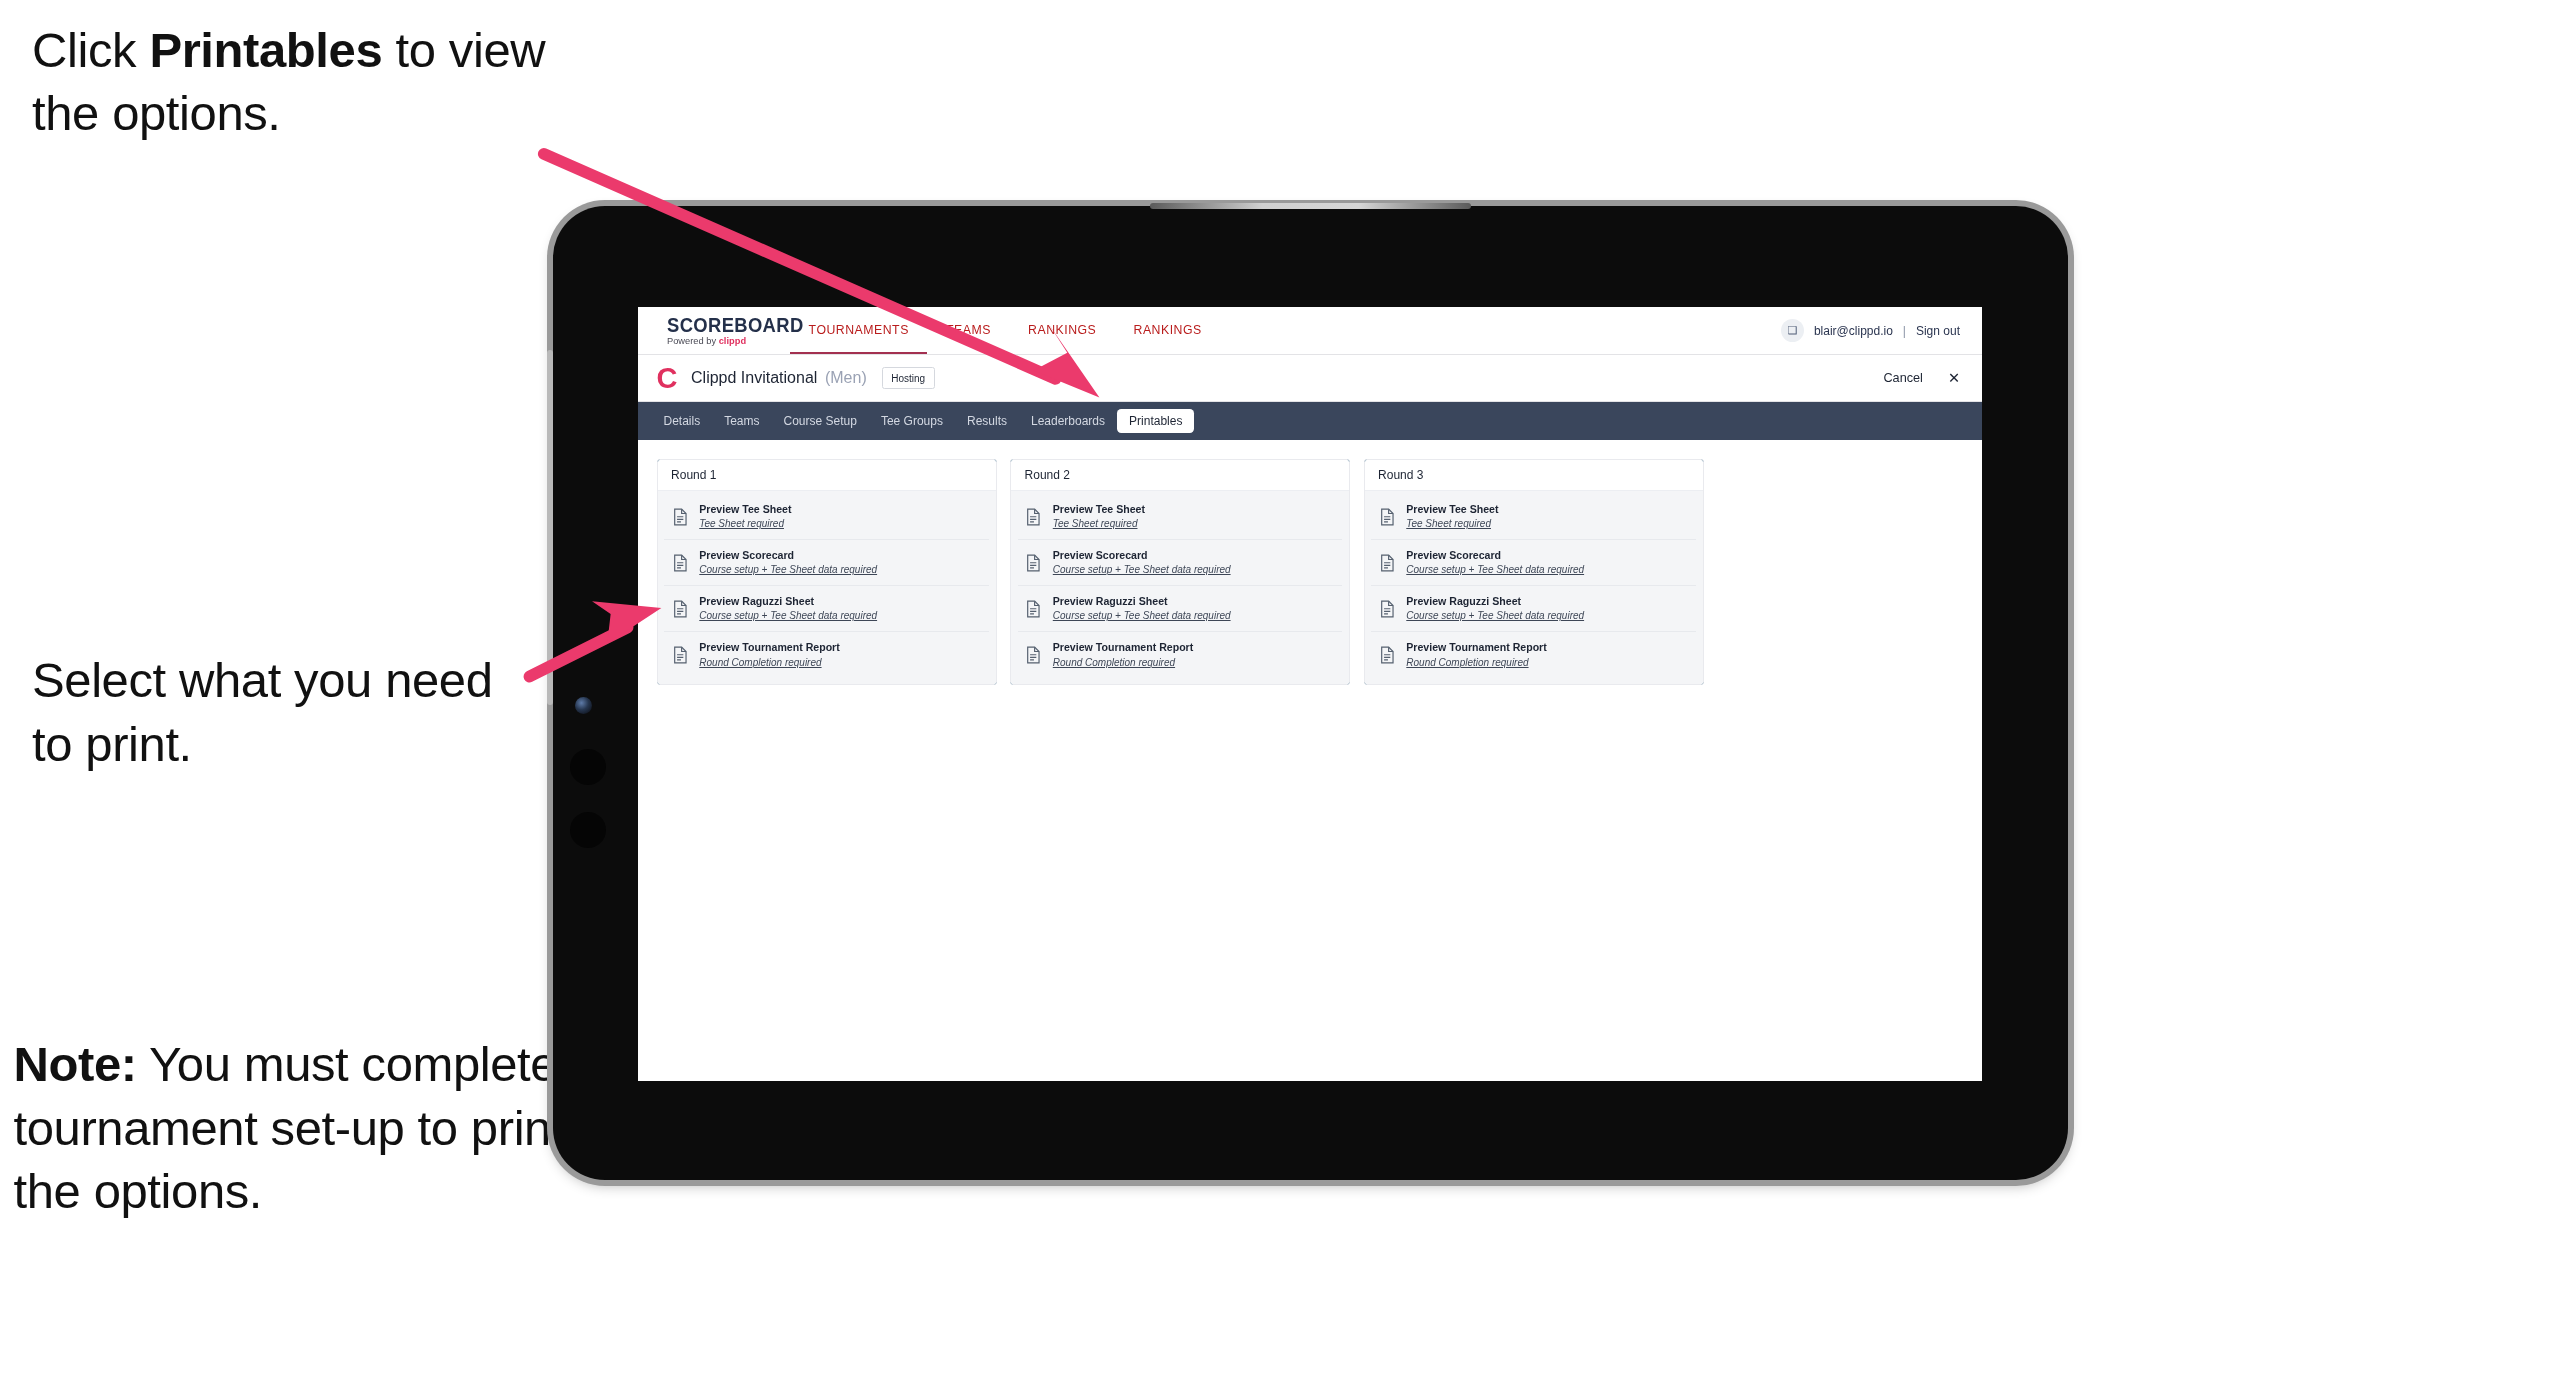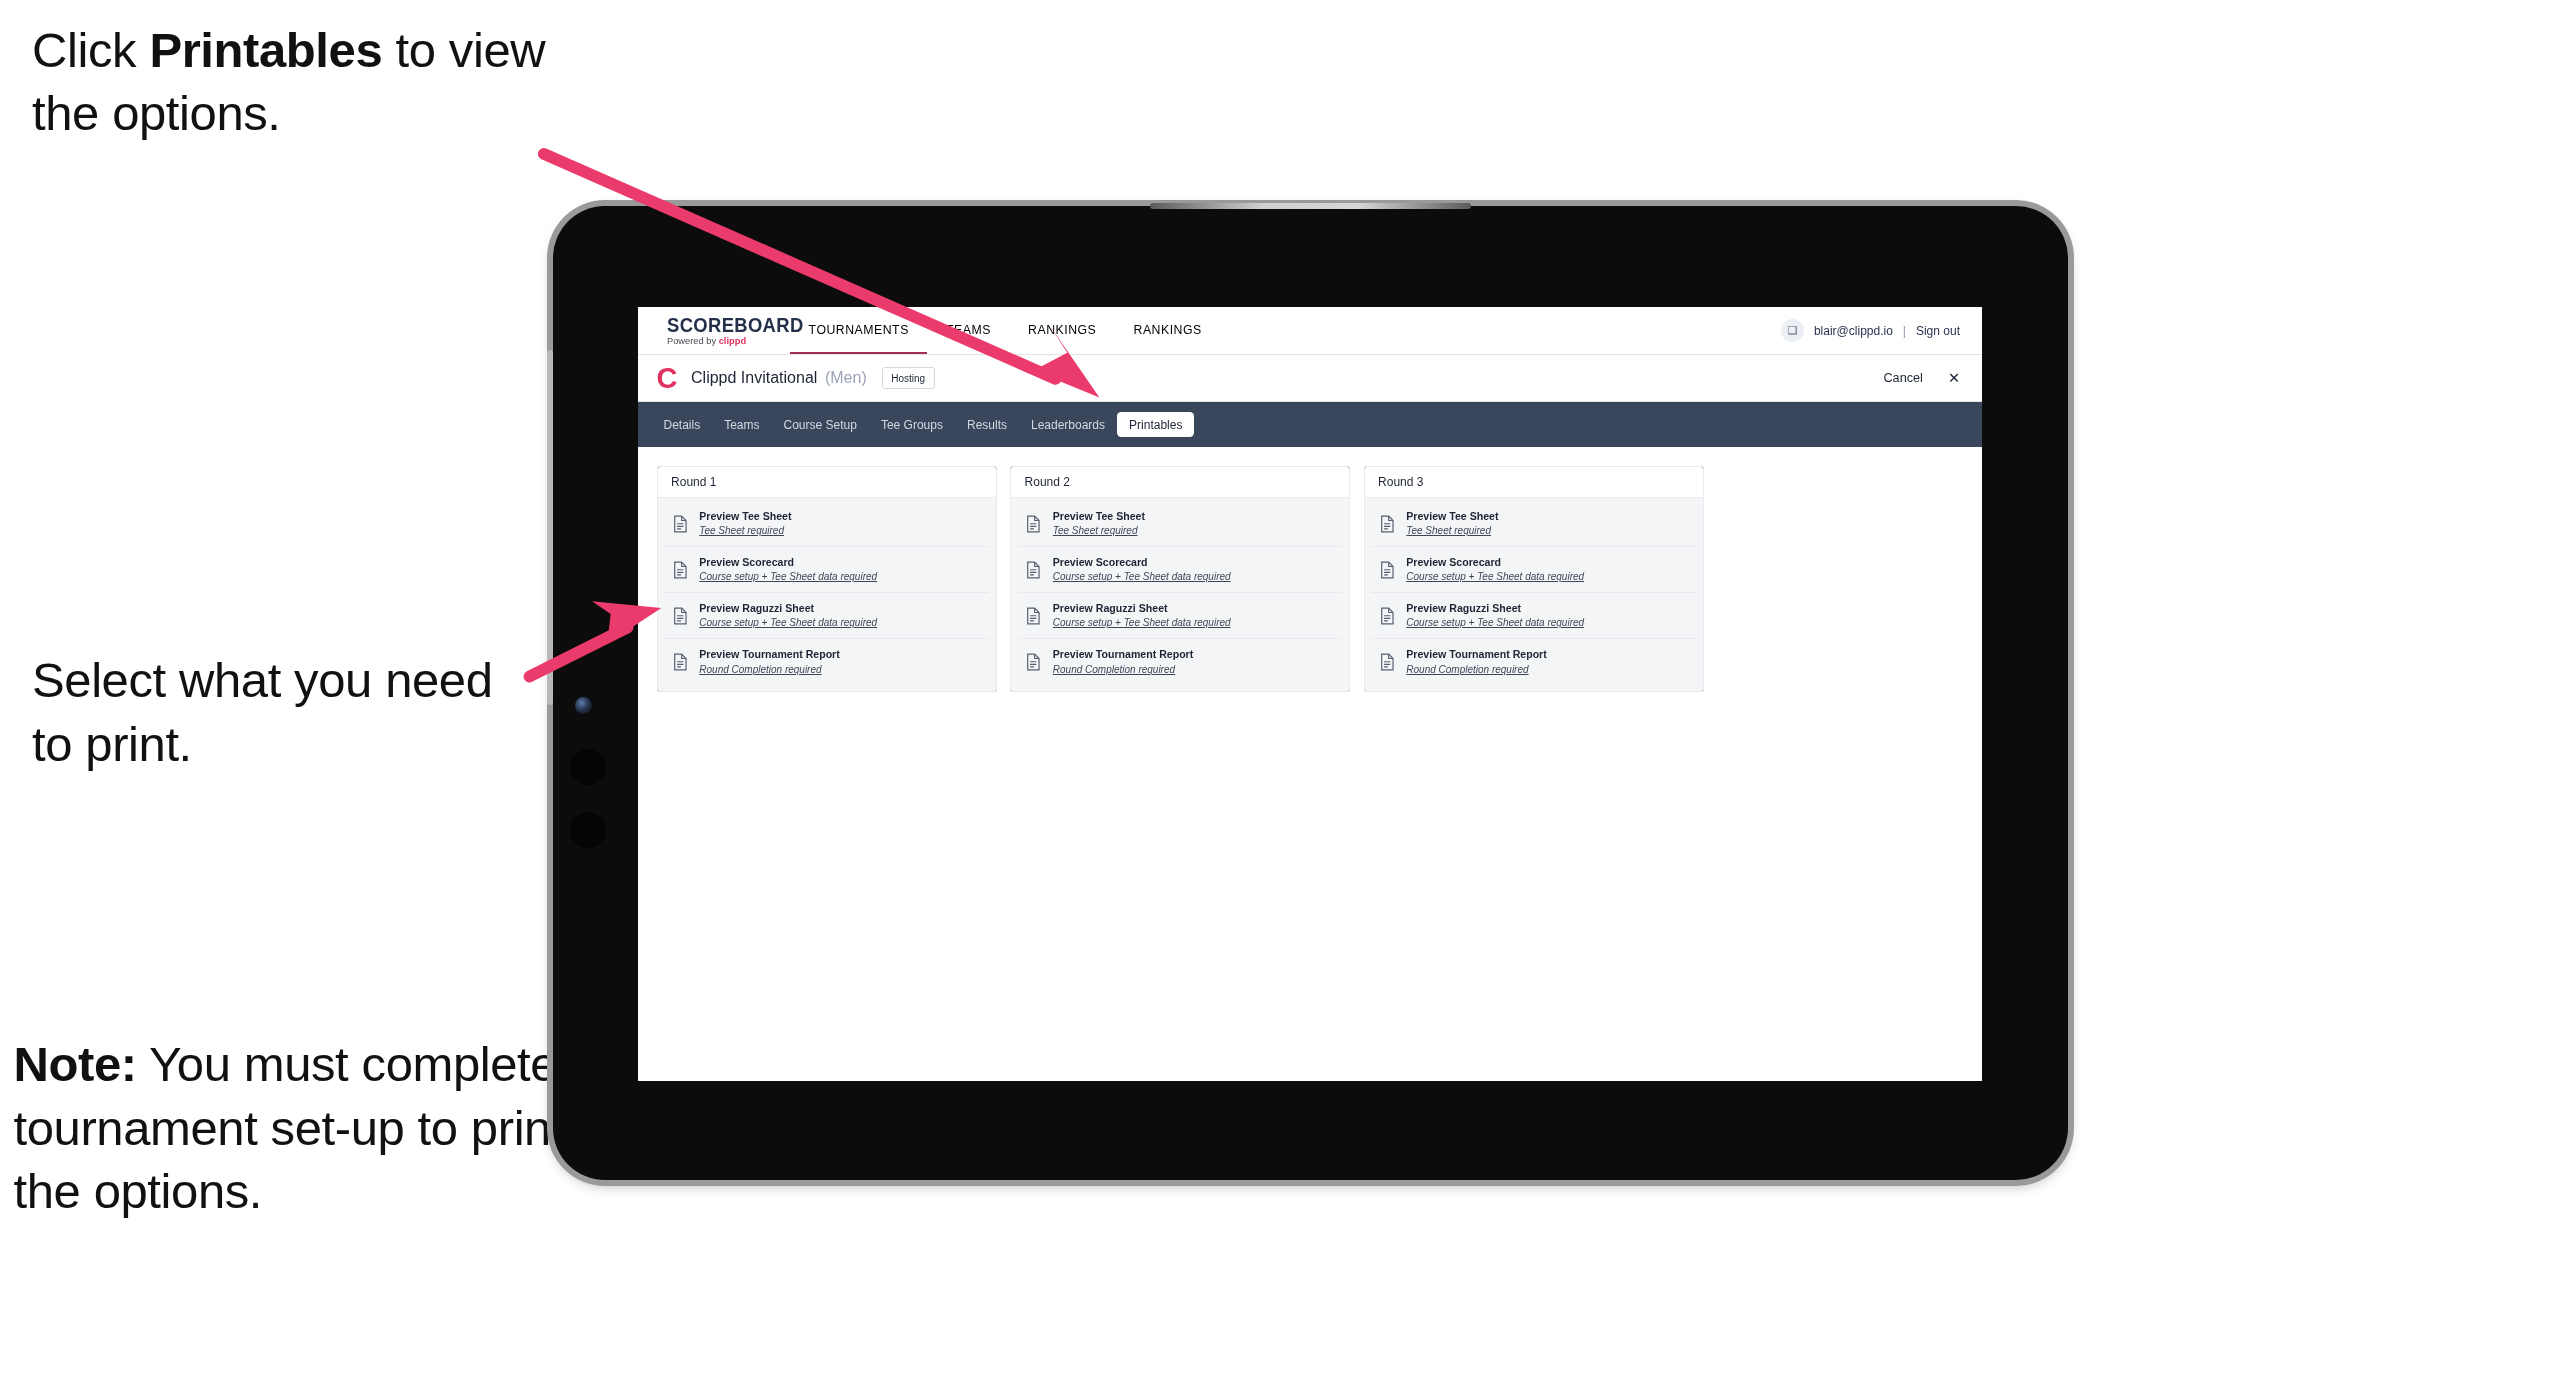--- a/index.html
+++ b/index.html
@@ -91,21 +91,21 @@
     font-weight:700;font-size:20px;letter-spacing:0.4px;
     color:#24304a;line-height:1;
     transform:scaleX(0.92);transform-origin:left center;
   }
   #brand-sub{
     font-size:9.3px;color:#4a4a55;margin-top:2.5px;line-height:1;
   }
   #brand-sub .clippd{color:#e0315f;font-weight:700;}
   .gnav-item{
     display:flex;align-items:center;padding:0 18.6px;
-    font-size:12.3px;letter-spacing:0.5px;color:#000000;
+    font-size:12.3px;letter-spacing:0.5px;color:#b91c1c;
     border-bottom:2.5px solid transparent;
     box-sizing:border-box;
     cursor:pointer;
   }
   .gnav-item.active{border-bottom-color:#a33050;}
   #gnav-right{
     margin-left:auto;display:flex;align-items:center;padding-right:22px;gap:10px;
   }
   #avatar{
     width:23px;height:23px;border-radius:50%;
@@ -131,21 +131,21 @@
   #hosting-badge{
     margin-left:15px;border:0.8px solid #d5d8de;border-radius:2.5px;
     padding:4.2px 8.5px;font-size:10px;font-weight:400;color:#1d2433;
   }
   #cancel-wrap{margin-left:auto;display:flex;align-items:flex-start;gap:25px;cursor:pointer;}
   #cancel-label{font-size:12.7px;color:#1d2433;}
   #cancel-x{font-size:14.4px;color:#1d2433;line-height:1;}
 
   
   #tab-bar{
-    height:45px;background:#3a465c;
+    height:38px;background:#3a465c;
     display:flex;align-items:center;padding:0 6.8px 0 13.5px;box-sizing:border-box;
   }
   .tab{
     font-size:12px;color:#d3d8e2;padding:0 12px;height:24.5px;
     display:flex;align-items:center;border-radius:4.2px;cursor:pointer;
   }
   .tab.active{background:#ffffff;color:#1d2433;font-weight:400;}
 
   
   #printables-body{

